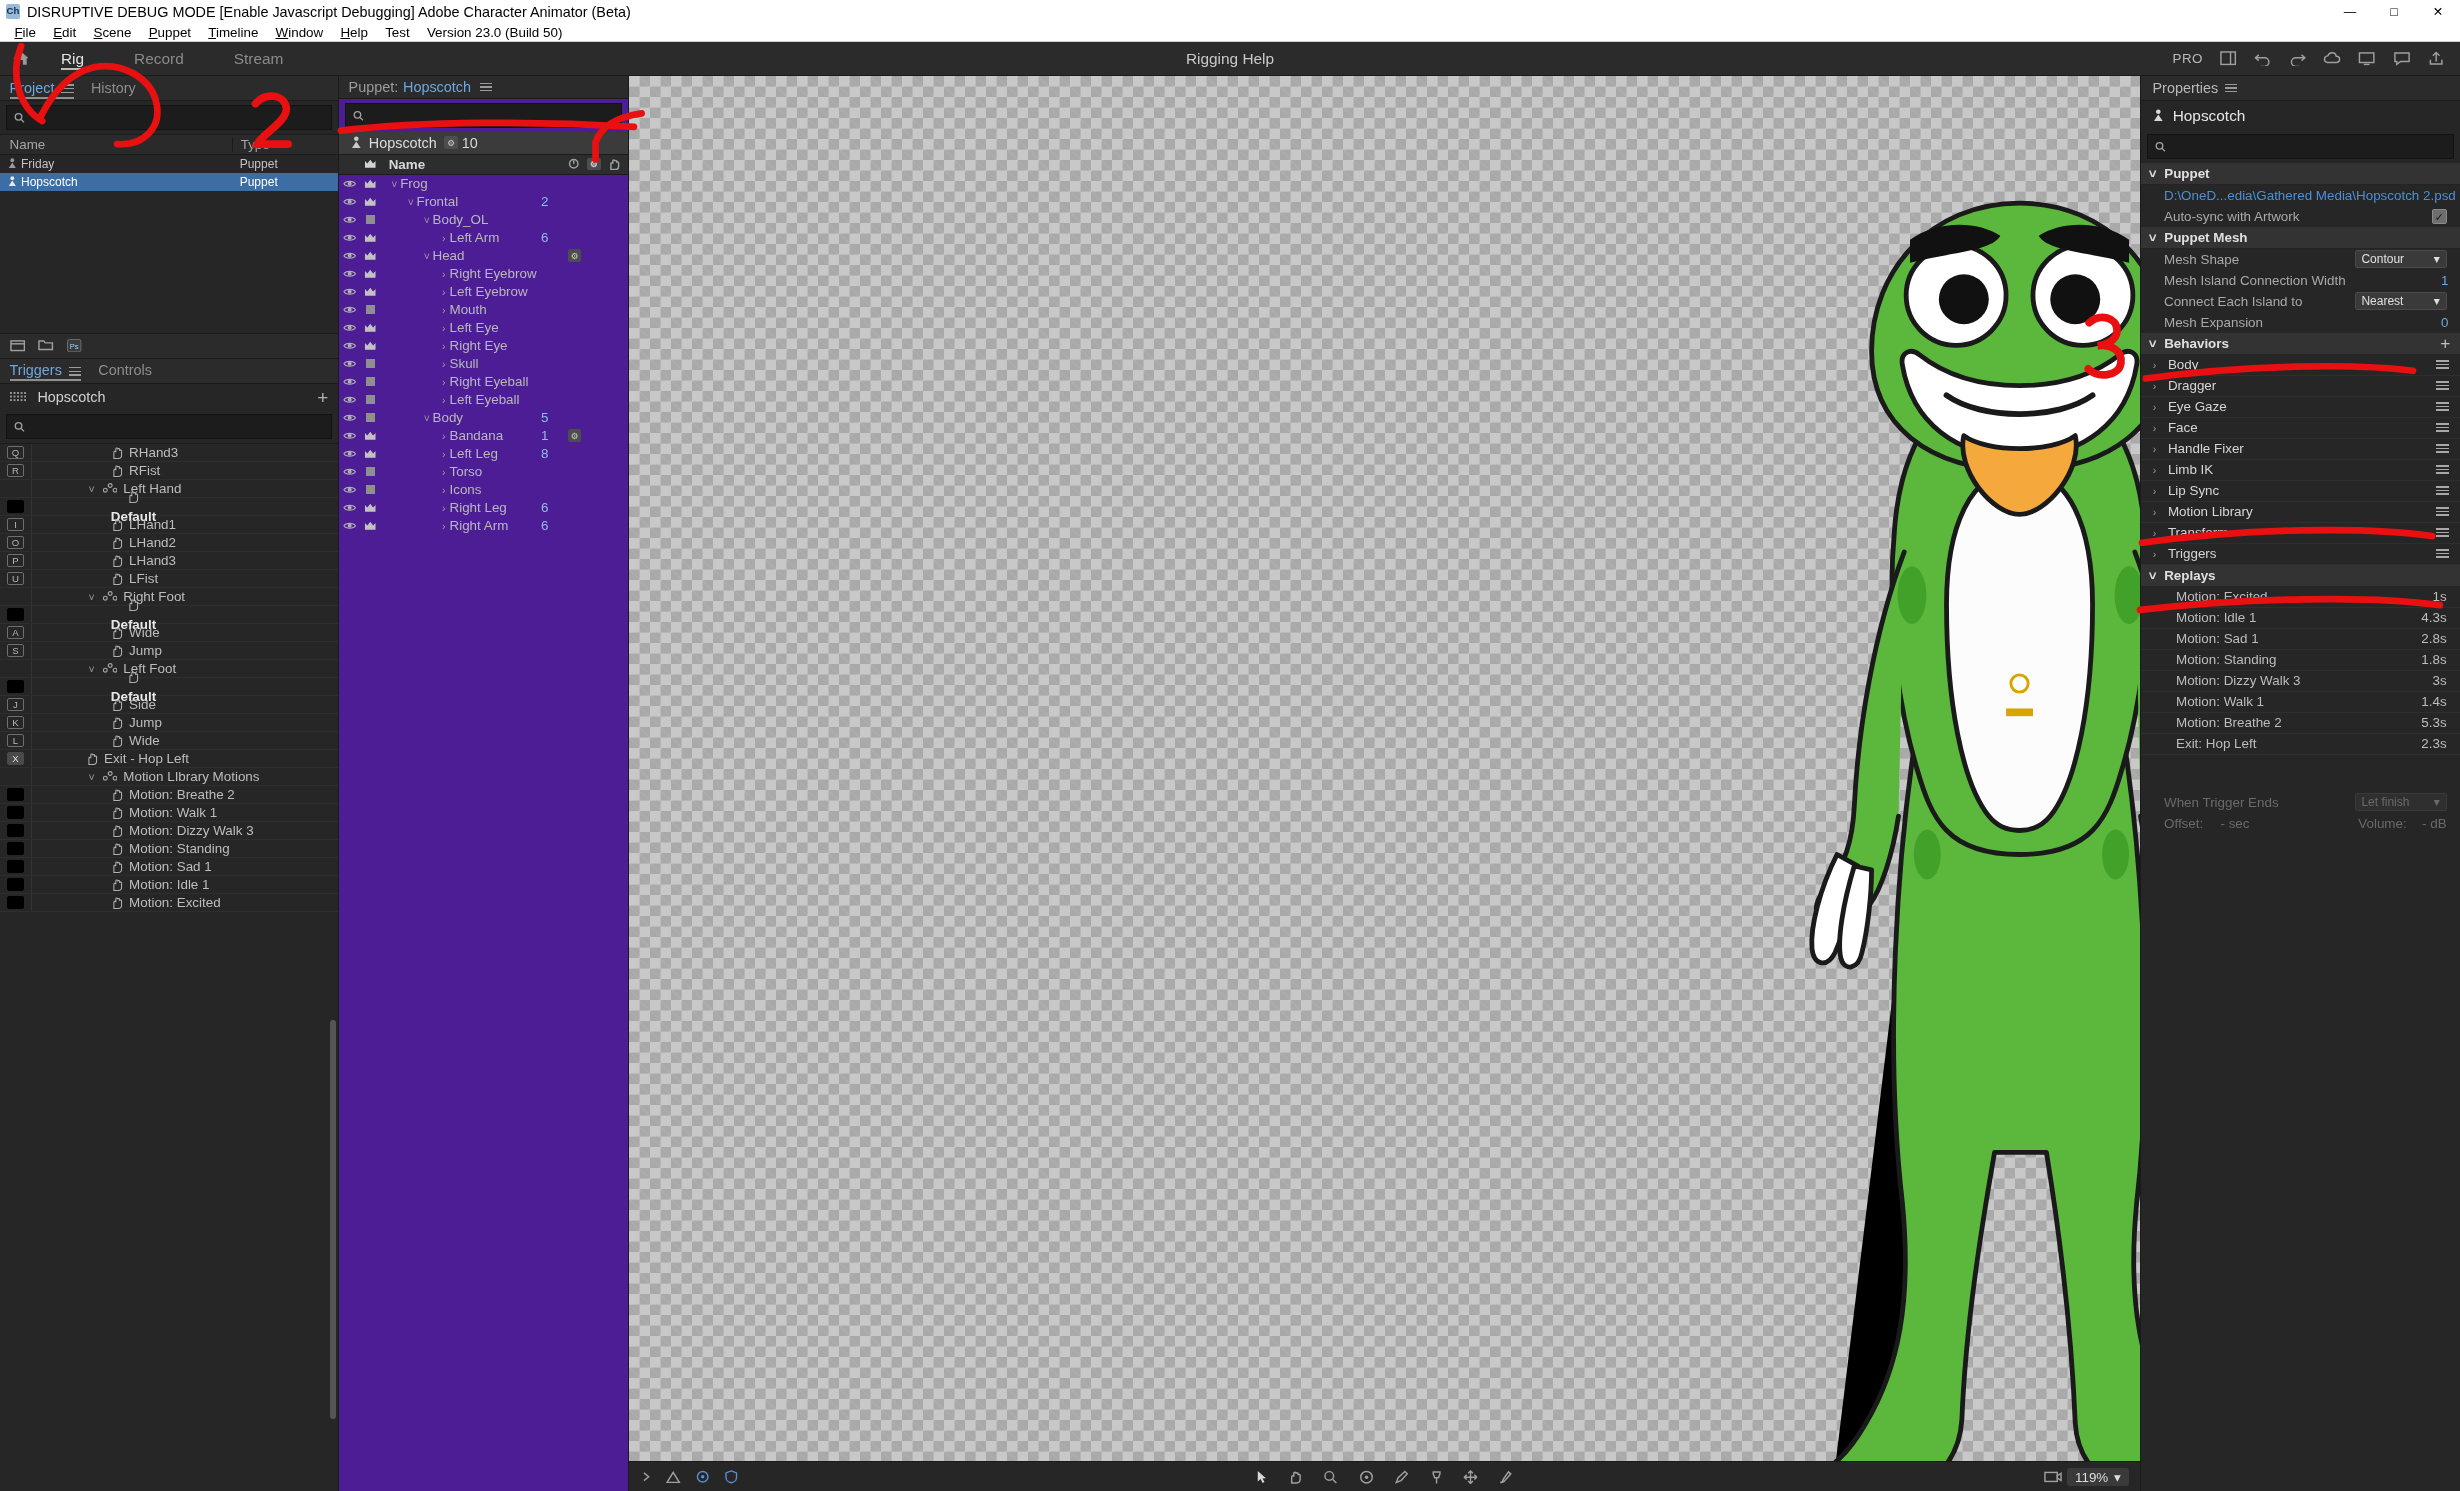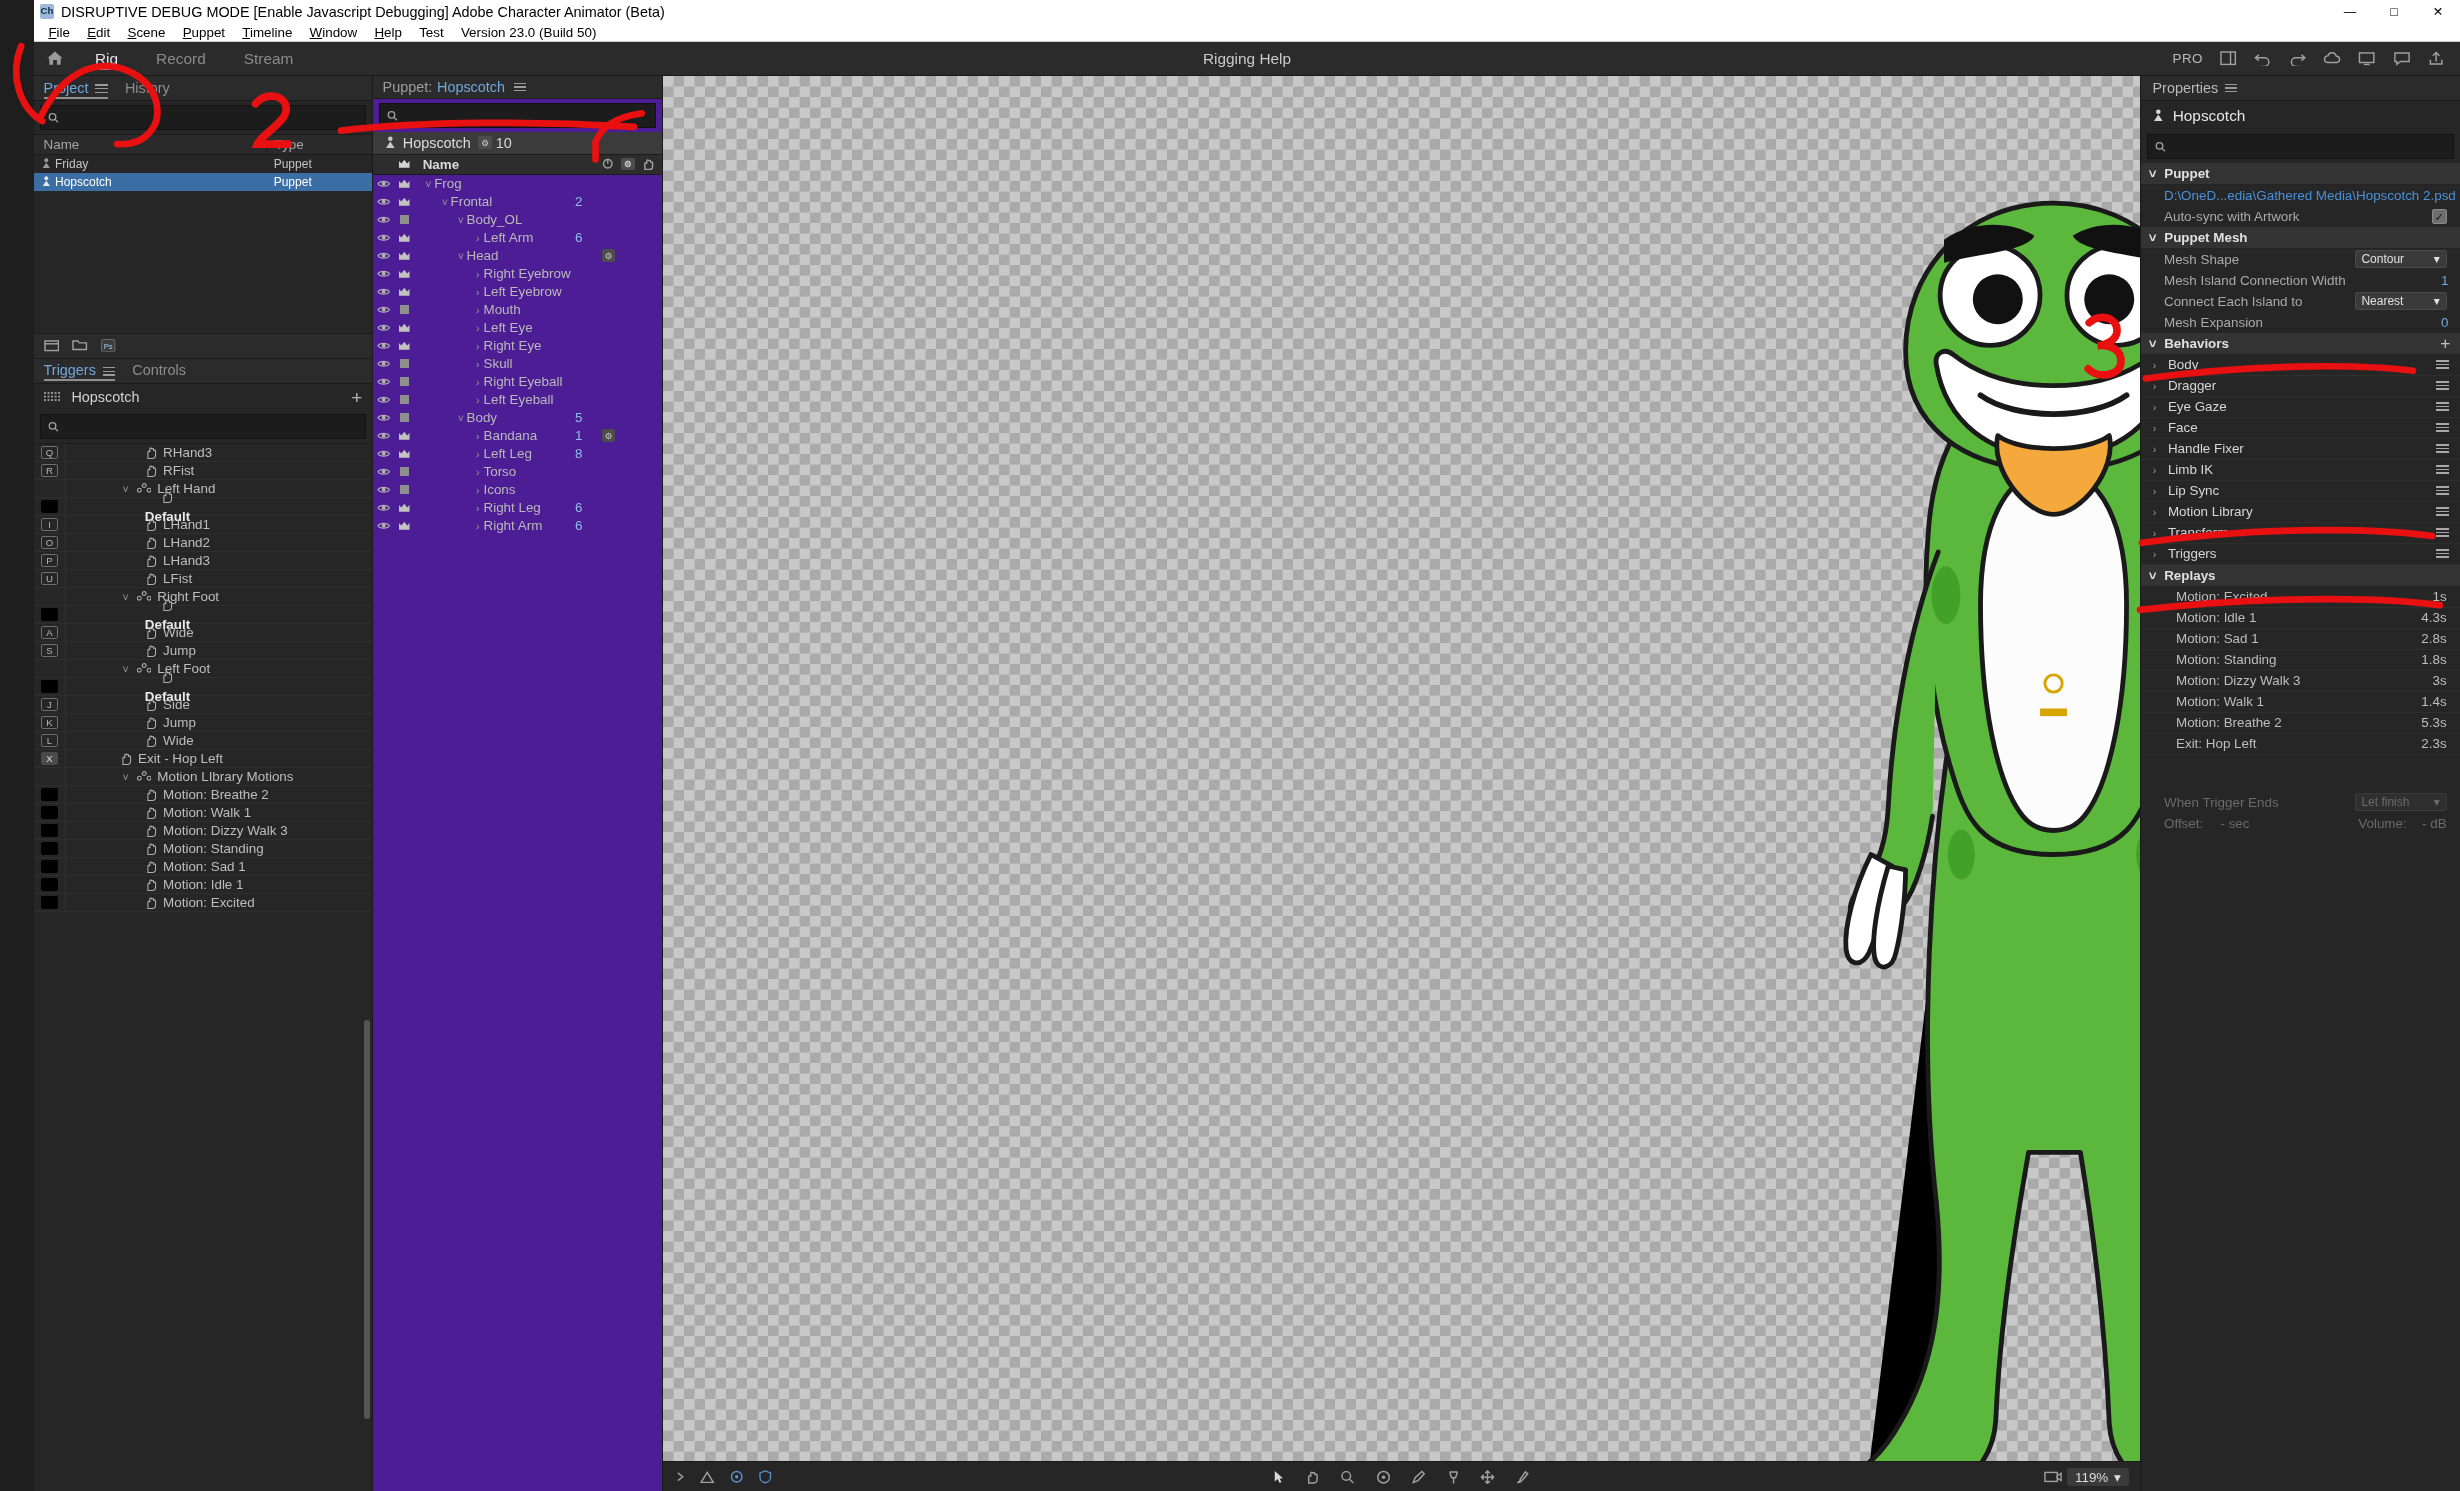--- a/index.html
+++ b/index.html
@@ -3,21 +3,21 @@
 <meta charset="utf-8">
 <style>
   * { box-sizing: border-box; margin:0; padding:0; }
   html,body{ background:#1e1e1e; }
   body{
     width:2460px; height:1492px;
     font-family:"Liberation Sans", sans-serif;
     color:#c8c8c8; overflow:hidden; position:relative;
     font-size:16.3px;
   }
-  .app { position:absolute; inset:0; display:flex; flex-direction:column;padding-left:34px; }
+  .app { position:absolute; inset:0; display:flex; flex-direction:column; }
 
   
   .titlebar{
     height:23px; background:#ffffff; color:#000000;
     display:flex; align-items:center; flex:0 0 auto;
     font-size:14.4px; padding-left:5.8px;
   }
   .ch-icon{
     width:14.4px;height:14.4px;background:#9bb8d9;color:#103050;
     font-size:9.6px;line-height:14.4px;text-align:center;font-weight:bold;
@@ -36,21 +36,21 @@
   }
   .menubar .mi{ padding:0 8.6px; line-height:19px; white-space:nowrap; }
   .menubar .mi u{ text-decoration:underline; }
 
   
   .topbar{
     height:34px;background:#2b2b2b;display:flex;align-items:center;flex:0 0 auto;
     border-bottom:1px solid #1a1a1a; position:relative;
   }
   .home-btn{ width:42px;height:100%;display:flex;align-items:center;justify-content:center; }
-  .ws-tabs{ display:flex;align-items:center;height:100%;gap:0; }
+  .ws-tabs{ display:flex;align-items:center;height:100%;gap:12px; }
   .ws-tab{
     padding:0 19px;height:100%;display:flex;align-items:center;color:#8a8a8a;
     font-size:15.4px;position:relative;
   }
   .ws-tab.active{ color:#e4e4e4; }
   .ws-tab.active:after{
     content:""; position:absolute;left:19px;right:19px;bottom:4.8px;height:1.9px;background:#bdbdbd;
   }
   .center-title{
     position:absolute;left:50%;transform:translateX(-50%);

